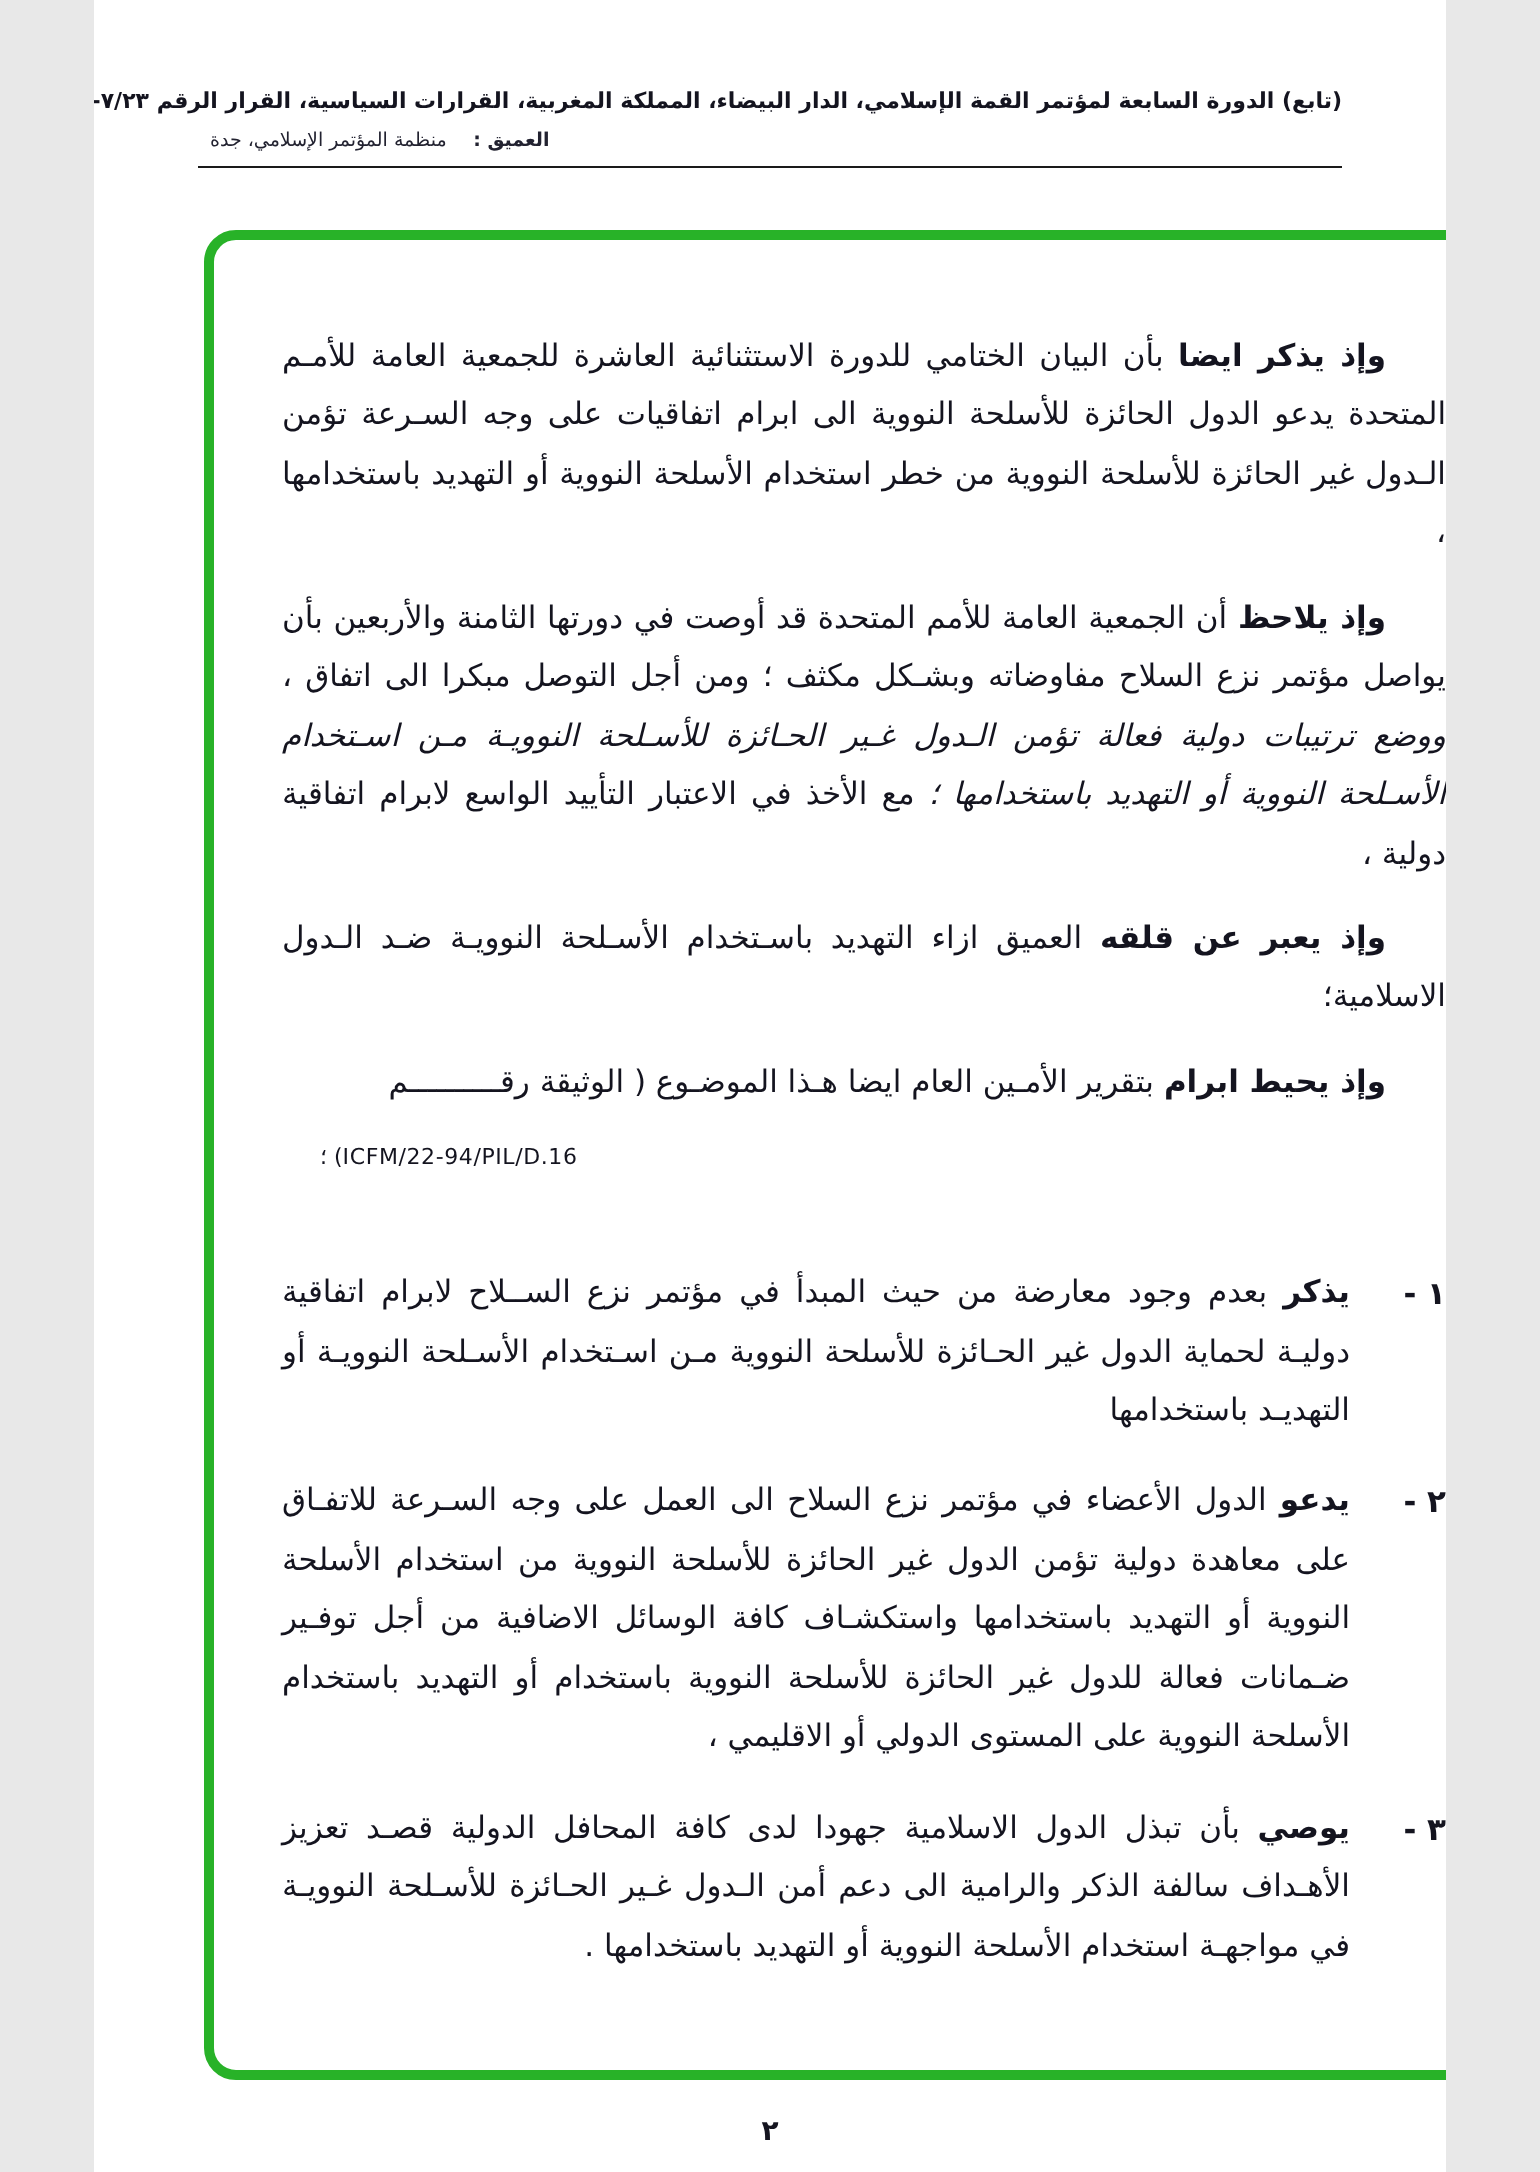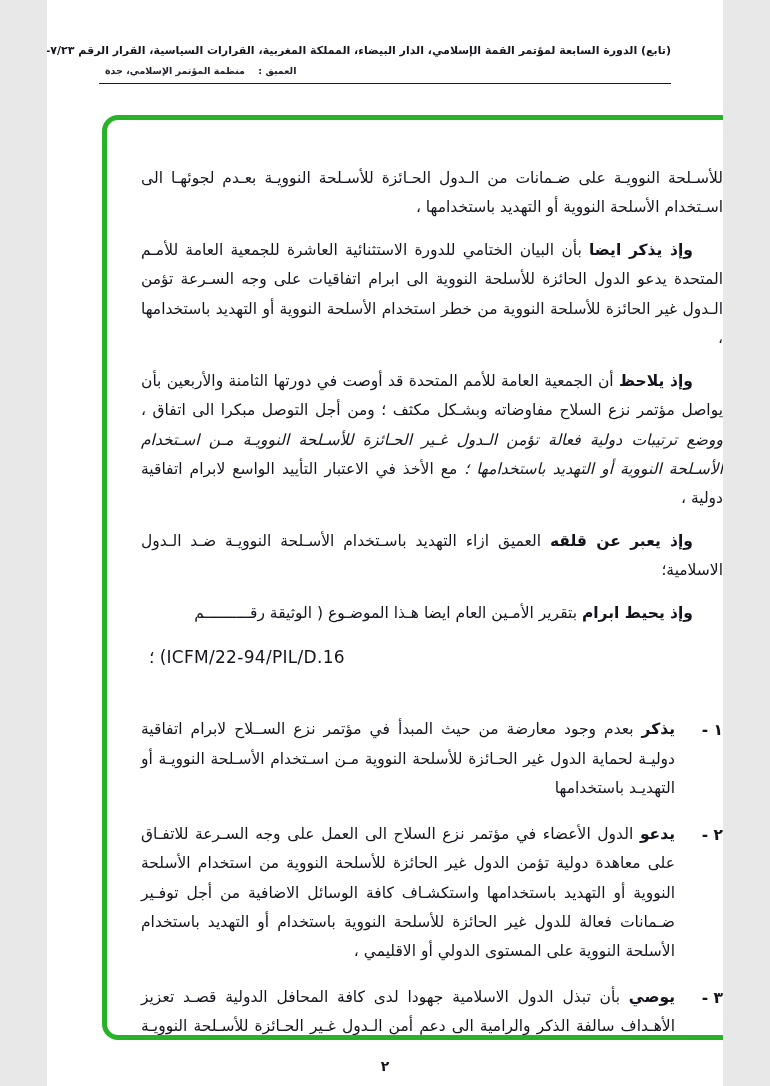--- a/index.html
+++ b/index.html
@@ -26,21 +26,21 @@
   }
   .source-line {
     direction: rtl;
     text-align: left;
     font-weight: 700;
     font-size: 9.5px;
     margin-top: 8px;
     padding-left: 6px;
     color: #222230;
   }
-  .source-line .src-val { margin-right: 10px; font-weight: 700; }
+  .source-line .src-val { margin-right: 10px; font-weight: 400; }
   .header-rule {
     margin-top: 7px;
     border-top: 1.6px solid #1a1a1a;
     height: 0;
   }
   
   .frame {
     position: absolute;
     top: 115px; left: 55px;
     width: 656px; height: 925px;
@@ -57,22 +57,22 @@
     text-align: justify;
     color: var(--ink);
   }
   .para { margin-bottom: 13px; }
   .para.indent { text-indent: 30px; }
   .lead { font-weight: 700; }
   .calligraphic { font-style: italic; }
   .ref-line {
     direction: ltr;
     text-align: left;
-    font-size: 17px;
-    margin: 0 0 0 8px;
+    font-size: 11px;
+    margin: 0 0 0 19px;
     letter-spacing: 0.3px;
   }
   
   .items { margin-top: 42px; }
   .item { display: flex; margin-bottom: 16px; }
   .item-num {
     flex: 0 0 48px;
     font-weight: 700;
     font-size: 15.5px;
     padding-top: 1px;
@@ -97,21 +97,20 @@
     <div class="source-line">
       <span class="src-lbl">العميق :</span>
       <span class="src-val">منظمة المؤتمر الإسلامي، جدة</span>
     </div>
     <div class="header-rule"></div>
   </div>
 
   <div class="frame">
     <div class="content">
 
-      <p class="para"><span>للأسـلحة النوويـة على ضـمانات من الـدول الحـائزة للأسـلحة النوويـة بعـدم لجوئهـا الى اسـتخدام الأسلحة النووية أو التهديد باستخدامها ،</span></p>
 
       <p class="para indent"><b class="lead">وإذ يذكر ايضا</b> <span>بأن البيان الختامي للدورة الاستثنائية العاشرة للجمعية العامة للأمـم المتحدة يدعو الدول الحائزة للأسلحة النووية الى ابرام اتفاقيات على وجه السـرعة تؤمن الـدول غير الحائزة للأسلحة النووية من خطر استخدام الأسلحة النووية أو التهديد باستخدامها ،</span></p>
 
       <p class="para indent"><b class="lead">وإذ يلاحظ</b> <span>أن الجمعية العامة للأمم المتحدة قد أوصت في دورتها الثامنة والأربعين بأن يواصل مؤتمر نزع السلاح مفاوضاته وبشـكل مكثف ؛ ومن أجل التوصل مبكرا الى اتفاق ،</span> <i class="calligraphic">ووضع ترتيبات دولية فعالة تؤمن الـدول غـير الحـائزة للأسـلحة النوويـة مـن اسـتخدام الأسـلحة النووية أو التهديد باستخدامها ؛</i> <span>مع الأخذ في الاعتبار التأييد الواسع لابرام اتفاقية دولية ،</span></p>
 
       <p class="para indent"><b class="lead">وإذ يعبر عن قلقه</b> <span>العميق ازاء التهديد باسـتخدام الأسـلحة النوويـة ضـد الـدول الاسلامية؛</span></p>
 
       <p class="para indent"><b class="lead">وإذ يحيط ابرام</b> <span>بتقرير الأمـين العام ايضا هـذا الموضـوع ( الوثيقة رقــــــــــم</span></p>
 
       <div class="ref-line">؛ (ICFM/22-94/PIL/D.16</div>

